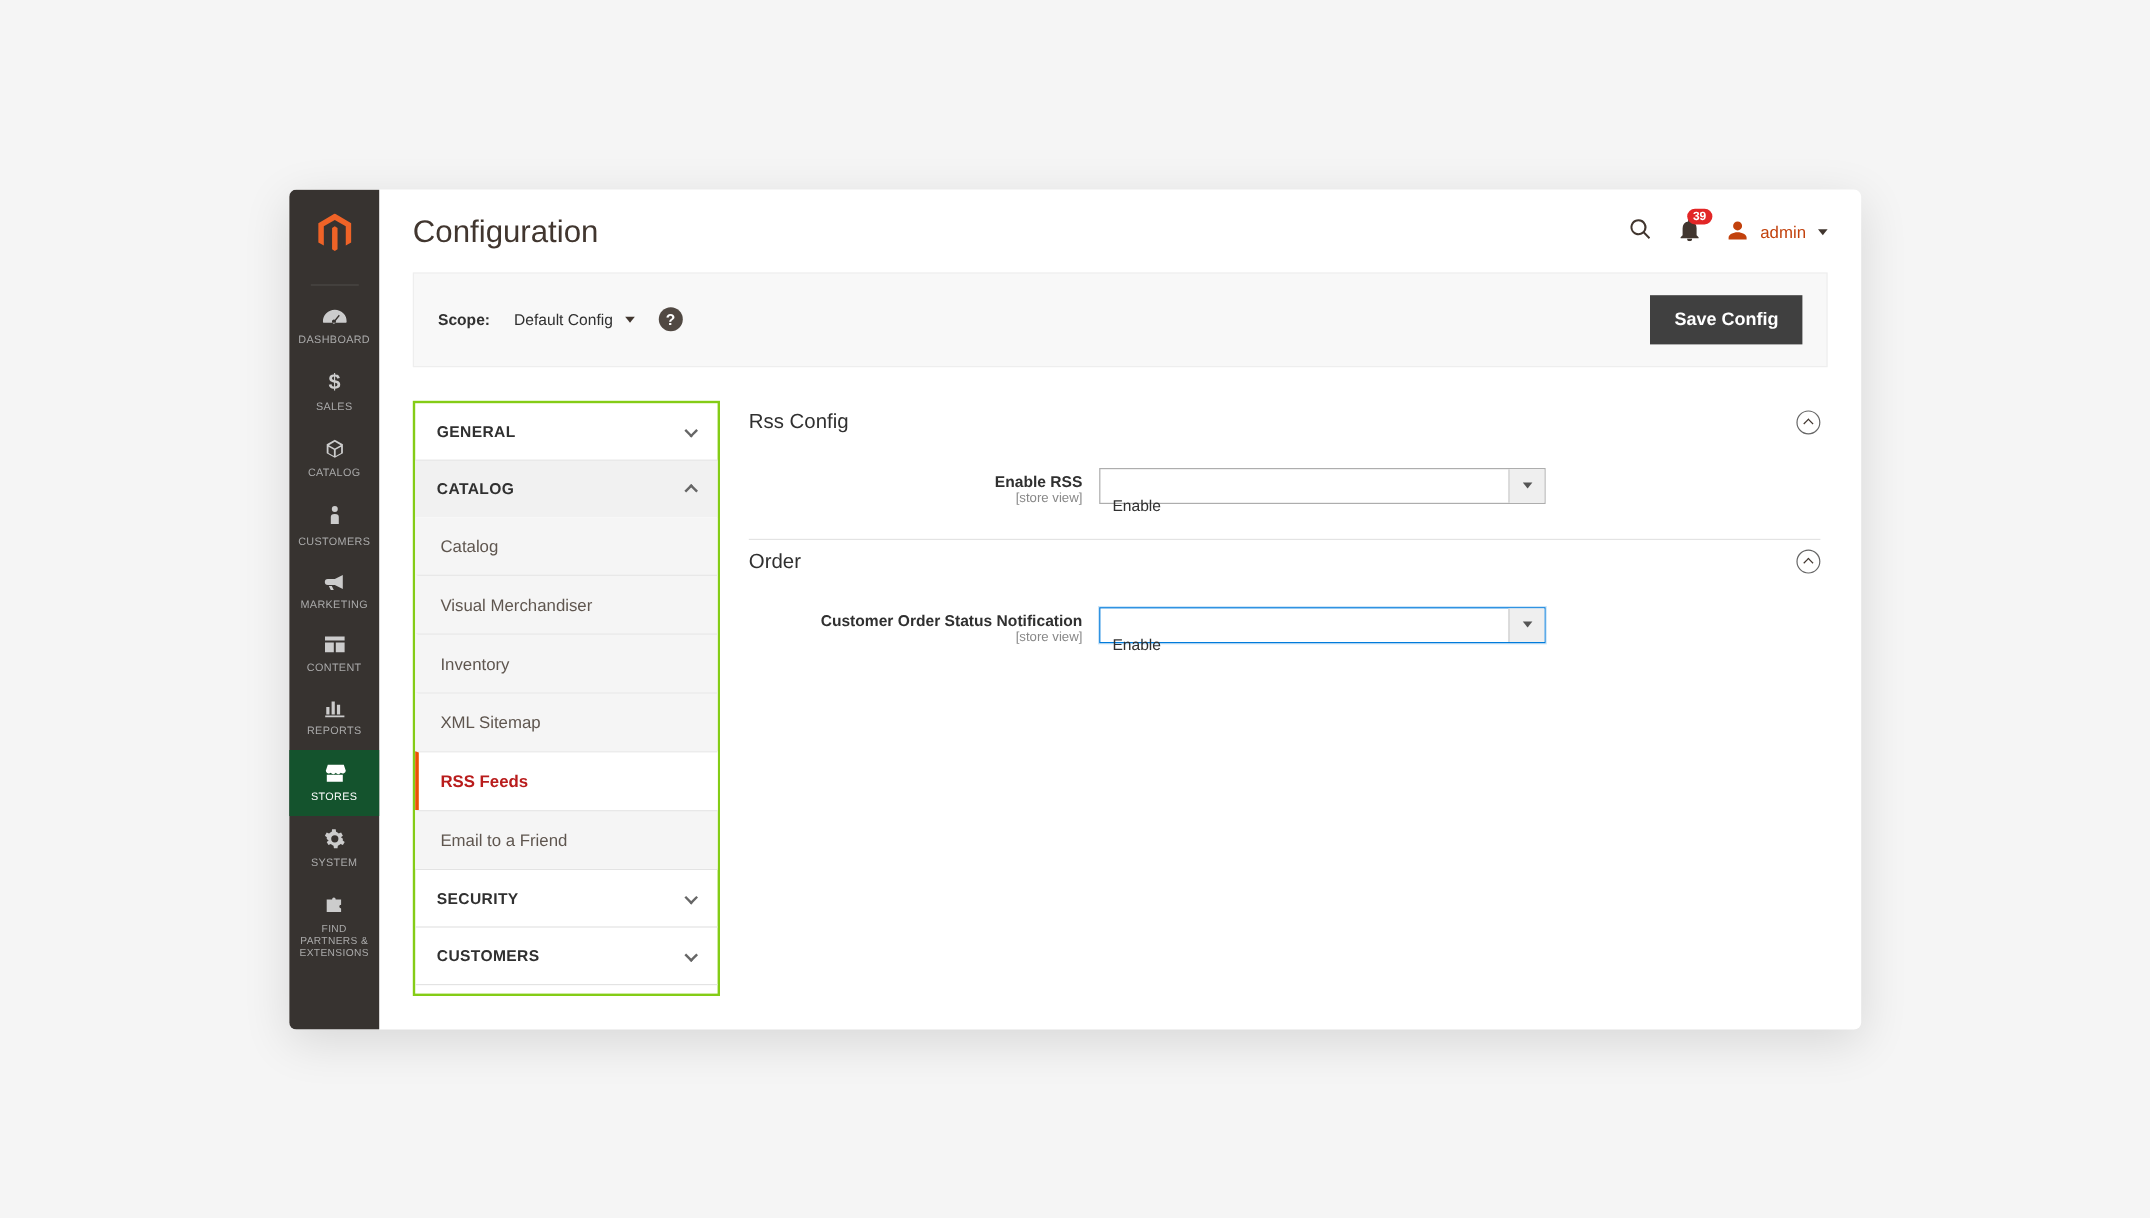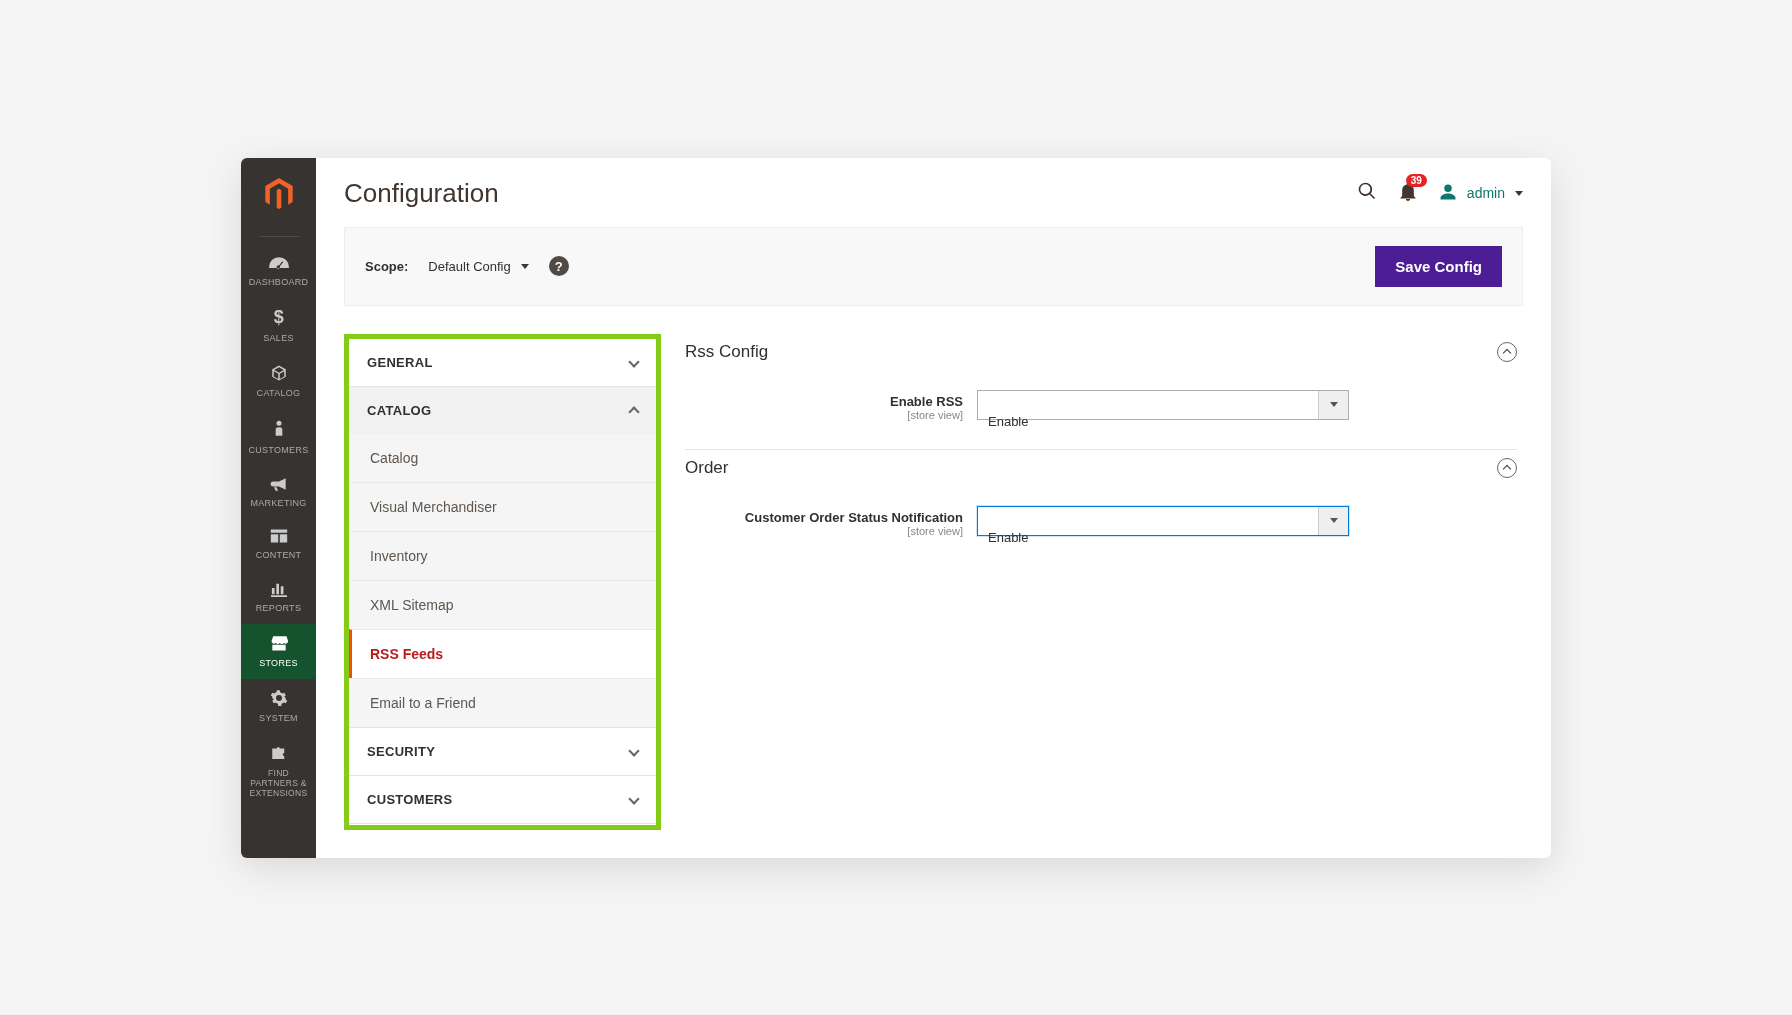--- a/index.html
+++ b/index.html
@@ -93,21 +93,21 @@
   padding: 1px 5px;
   min-width: 18px;
   text-align: center;
 }
 .user-menu {
   display: flex;
   align-items: center;
   gap: 10px;
   cursor: pointer;
   font-size: 14px;
-  color: #0f766e;
+  color: #c2410c;
 }
 .user-menu .caret-down {
   width: 0; height: 0;
   border-left: 4px solid transparent;
   border-right: 4px solid transparent;
   border-top: 5px solid #41362f;
 }
 .scope-bar {
   background: #f8f8f8;
   border: 1px solid #eee;
@@ -132,38 +132,38 @@
   color: #fff;
   border-radius: 50%;
   display: flex;
   align-items: center;
   justify-content: center;
   font-size: 13px;
   font-weight: 700;
   cursor: pointer;
 }
 .save-btn {
-  background: #4c1d95;
+  background: #404040;
   color: #fff;
   border: none;
   padding: 12px 20px;
   font-size: 15px;
   font-weight: 600;
   cursor: pointer;
 }
 .content-area {
   display: flex;
   gap: 24px;
   padding: 28px;
   flex: 1;
   overflow: hidden;
 }
 .config-nav {
-  width: 317px;
-  border: 5px solid #84cc16;
+  width: 256px;
+  border: 2px solid #84cc16;
   flex-shrink: 0;
   background: #fff;
 }
 .nav-section {
   border-bottom: 1px solid #e3e3e3;
 }
 .nav-section-header {
   display: flex;
   justify-content: space-between;
   align-items: center;

